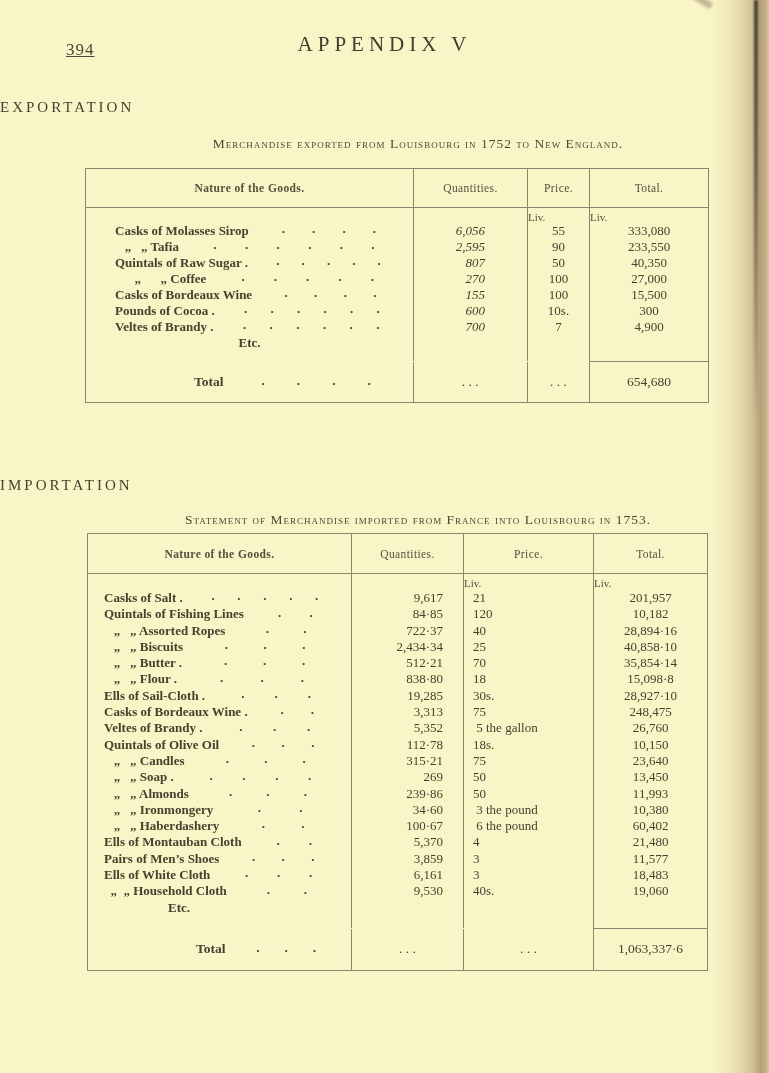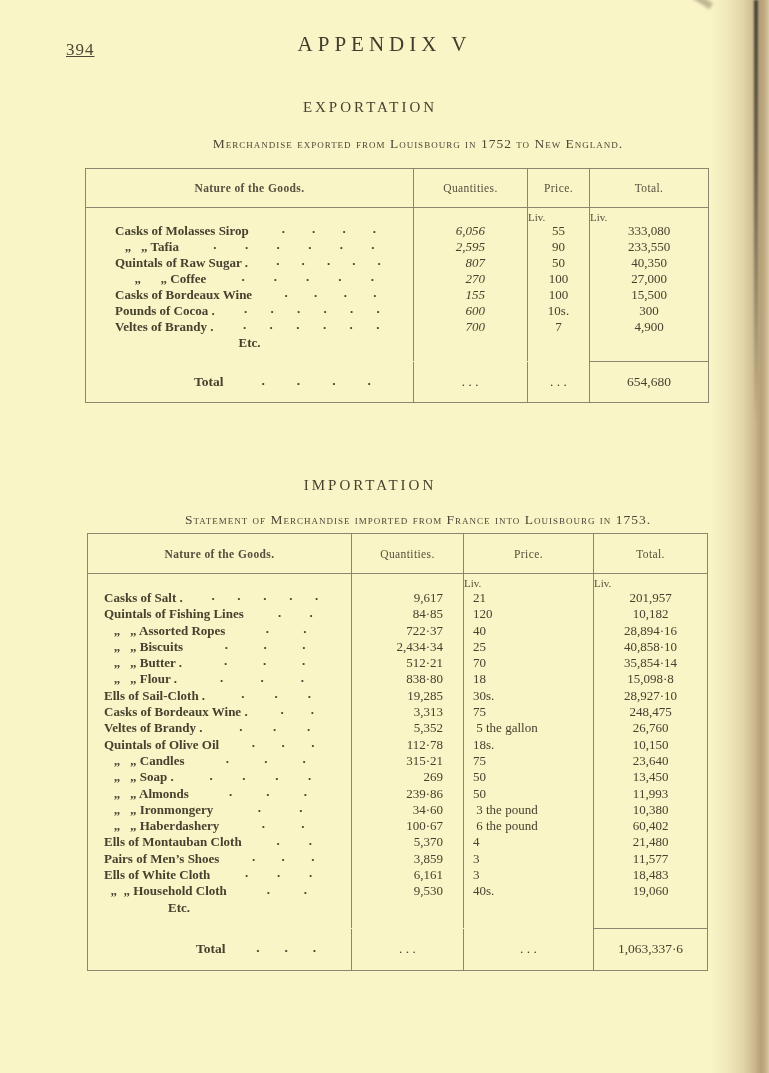--- a/index.html
+++ b/index.html
@@ -12,21 +12,21 @@
     background:linear-gradient(90deg,rgba(233,223,180,0) 0%,#efe7ba 30%,#e2d5a8 55%,#cdbb90 74%,#b6a078 86%,#c4b089 94%,#d9c9a0 100%);}
   .edge-dark-line{position:absolute;top:0;right:11px;width:4px;height:420px;
     background:linear-gradient(#474034 0%,#6b5f4b 40%,rgba(107,95,75,0) 100%);
     filter:blur(1px);}
   .edge-corner-mark{position:absolute;top:-3px;right:56px;width:22px;height:7px;
     background:#b4a887;transform:rotate(32deg);filter:blur(1.5px);opacity:.8;}
   
   .page-number{position:absolute;left:66px;top:40px;font-size:17px;letter-spacing:1px;color:#4c4736;text-decoration:underline;}
   .main-title{position:absolute;left:0;top:32px;width:769px;text-align:center;
     font-size:21px;letter-spacing:5px;color:#413d2e;}
-  .section-heading{position:absolute;left:0;width:740px;text-align:center;
+  .section-heading{position:absolute;left:0;width:740px;
     font-size:15px;letter-spacing:3px;color:#46422f;}
   .section-subtitle{position:absolute;left:0;width:740px;text-align:center;
     font-variant:small-caps;font-size:13.5px;letter-spacing:1px;color:#4c4736;margin-left:48px;}
   
   .tbl{position:absolute;border:1.4px solid #8a8670;}
   .row{display:grid;}
   .t1 .row{grid-template-columns:327px 114px 62px 119px;}
   .t2 .row{grid-template-columns:263px 112px 130px 114px;}
   .cell{border-left:1px solid #8a8670;overflow:hidden;}
   .row .cell:first-child{border-left:none;font-weight:bold;}

